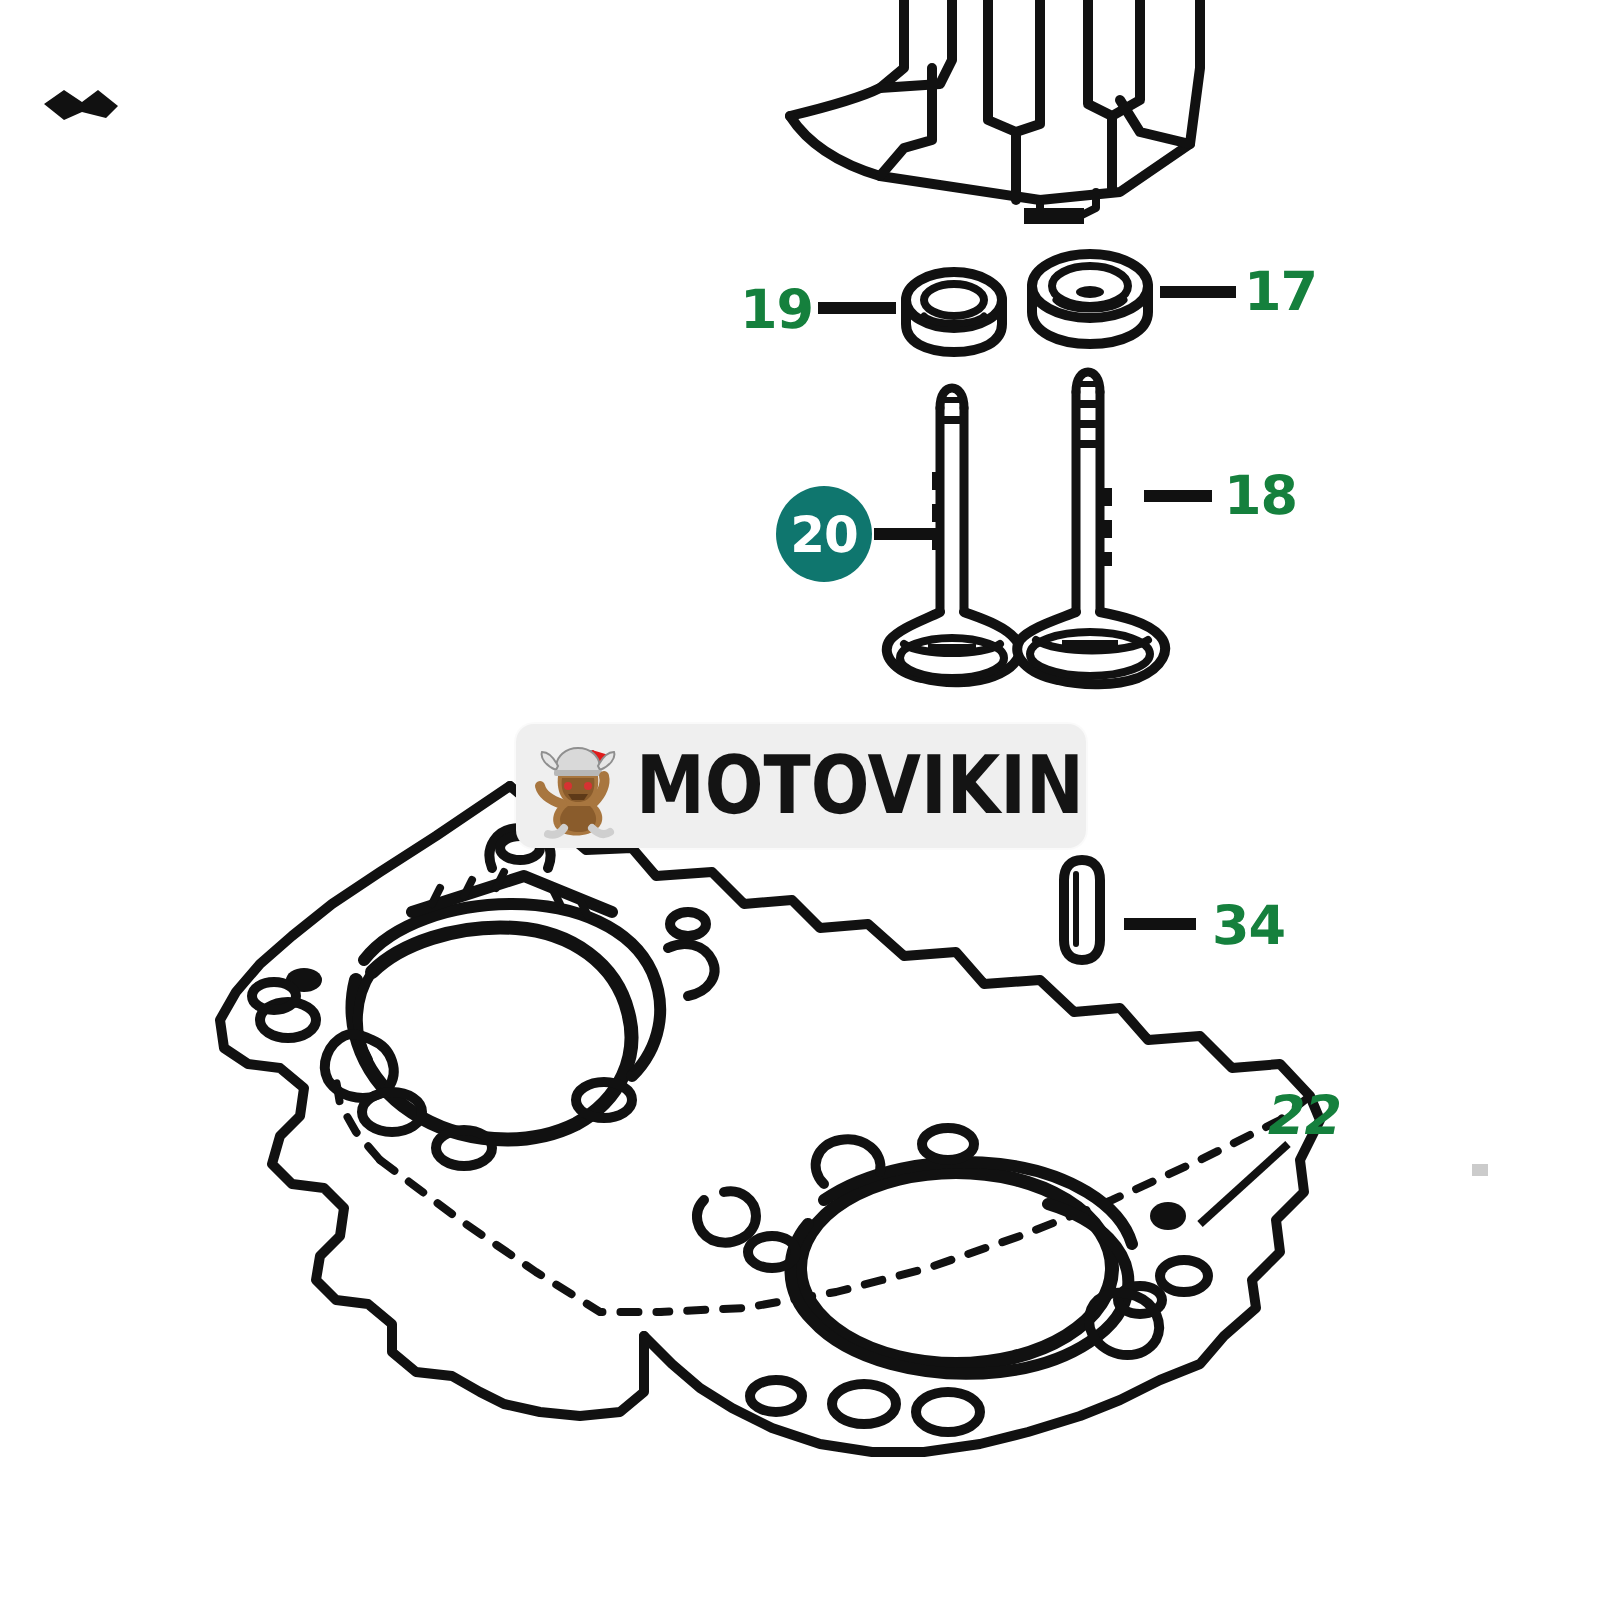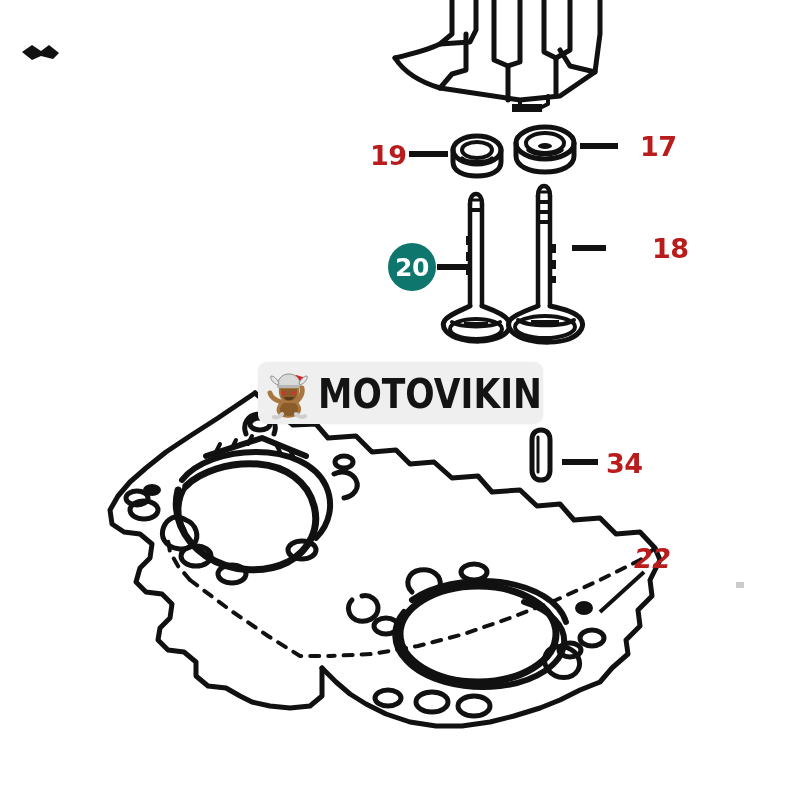--- a/index.html
+++ b/index.html
@@ -11,21 +11,21 @@
   }
   #stage{position:absolute;inset:0;width:800px;height:800px;background:#ffffff;}
   svg.layer{position:absolute;left:0;top:0;width:800px;height:800px;}
 
   
   .callout{
     position:absolute;
     font-family:"DejaVu Sans",sans-serif;
     font-weight:bold;
     font-size:27px;
-    color:#b91c1c;
+    color:#15803d;
     letter-spacing:-0.5px;
     white-space:nowrap;
     line-height:1;
   }
 
   
   .badge{
     position:absolute;
     width:48px;height:48px;
     border-radius:50%;
@@ -237,22 +237,22 @@
       <line x1="572" y1="248" x2="606" y2="248" stroke="#111" stroke-width="6" stroke-linecap="butt"></line>
       <line x1="437" y1="267" x2="468" y2="267" stroke="#111" stroke-width="6" stroke-linecap="butt"></line>
       <line x1="562" y1="462" x2="598" y2="462" stroke="#111" stroke-width="6" stroke-linecap="butt"></line>
       <line x1="600" y1="612" x2="644" y2="572" stroke="#111" stroke-width="4" stroke-linecap="butt"></line>
 
       <path class="fl" opacity="0.22" d="M736,582 l8,0 l0,6 l-8,0 z"></path>
     </g>
   </svg>
 
   <div class="callout" style="left:370px;top:142px;">19</div>
-  <div class="callout" style="left:640px;top:133px;">17</div>
-  <div class="callout" style="left:612px;top:235px;margin-left:40px;">18</div>
+  <div class="callout" style="left:622px;top:133px;">17</div>
+  <div class="callout" style="left:612px;top:235px;">18</div>
   <div class="callout" style="left:606px;top:450px;">34</div>
   <div class="callout" style="left:634px;top:545px;font-style:italic;">22</div>
 
   <div class="badge" id="badge20" style="left: 388px; top: 243px; background: #0f766e; color: rgb(255, 255, 255);">
     <span>20</span>
   </div>
 
   <div class="watermark" style="background: rgb(239, 239, 239);">
     <div class="wm-mascot">
       <svg viewBox="0 0 54 54" width="54" height="54">

